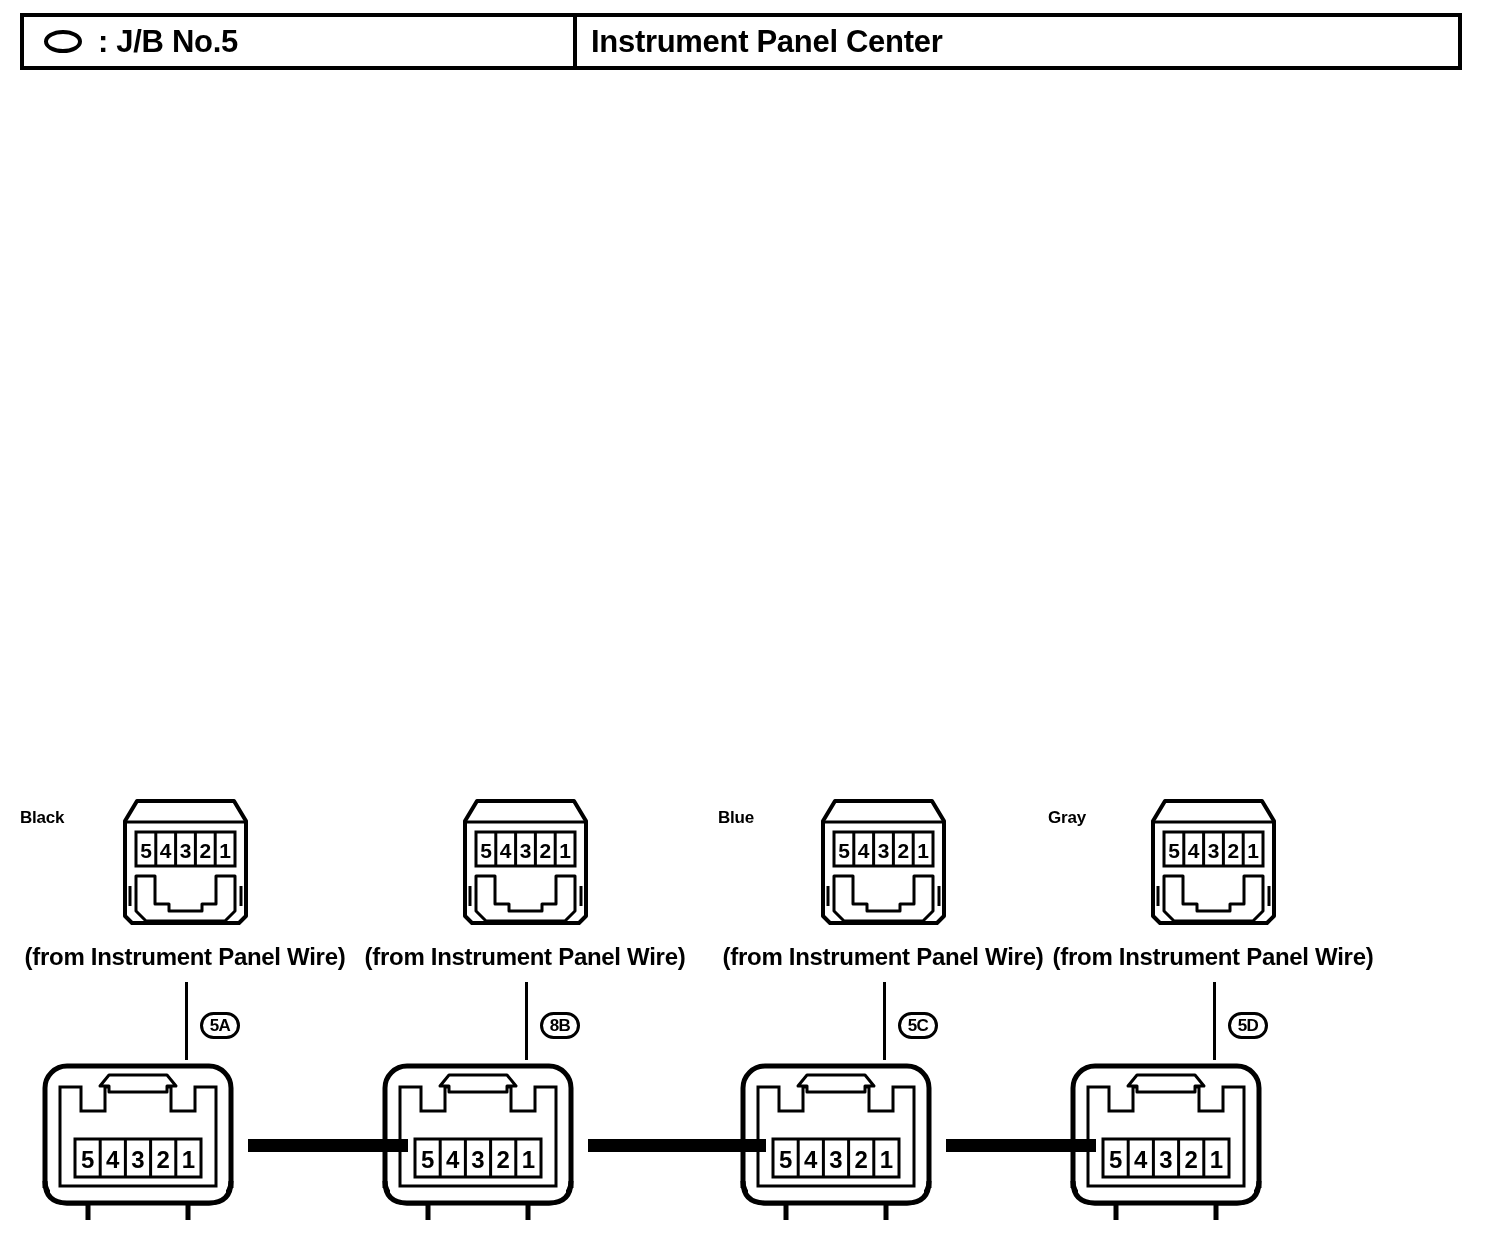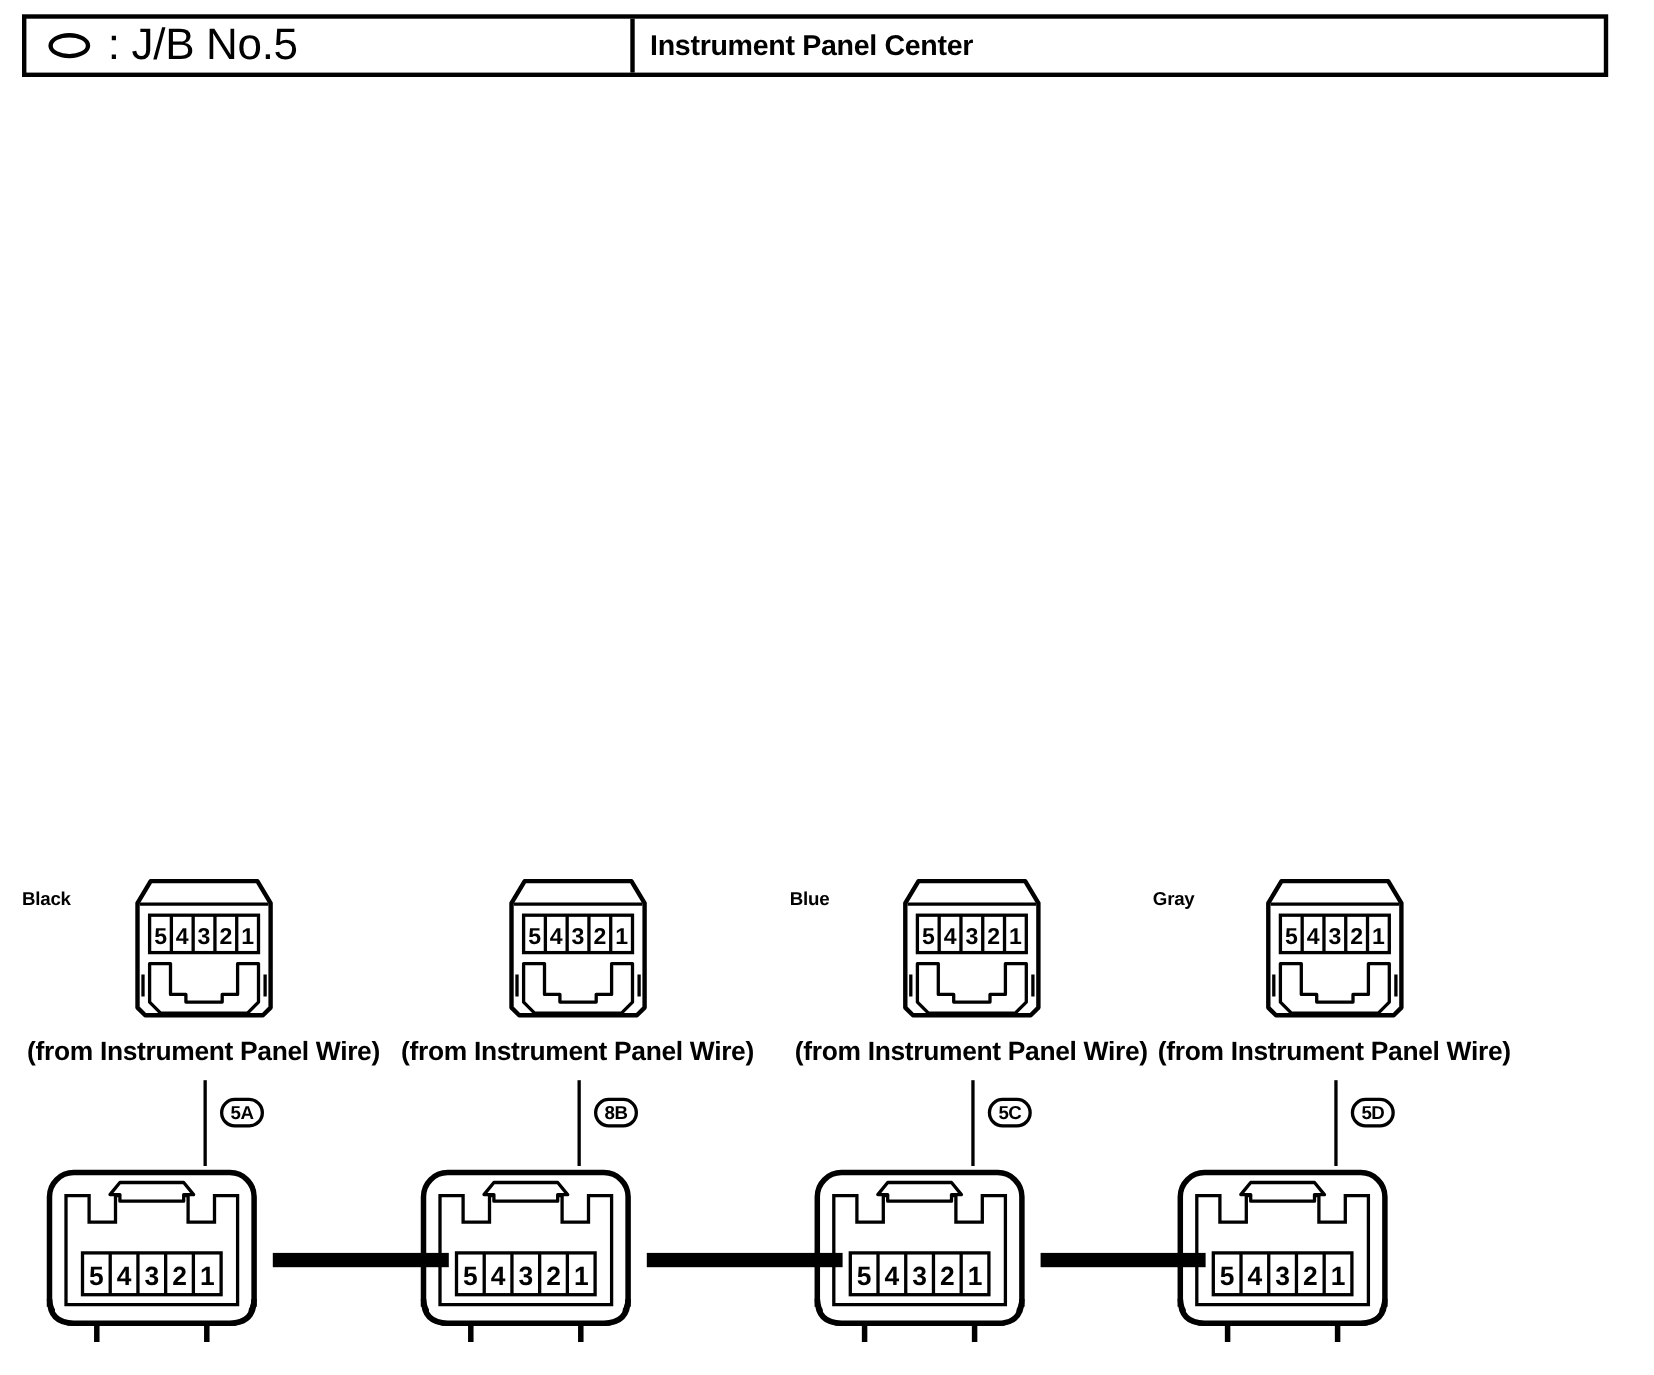--- a/index.html
+++ b/index.html
@@ -47,28 +47,28 @@
   }
   .oval-symbol {
     width: 38px;
     height: 23px;
     border: 4px solid #000;
     border-radius: 50%;
     box-sizing: border-box;
     flex: 0 0 auto;
   }
   #header-left-label {
-    font-size: 40px;
-    font-weight: normal;
+    font-size: 31px;
+    font-weight: bold;
     letter-spacing: -0.3px;
     margin-left: 16px;
     white-space: nowrap;
   }
   #header-title {
-    font-size: 26px;
+    font-size: 31px;
     font-weight: bold;
     letter-spacing: -0.3px;
     white-space: nowrap;
   }
 
   
   .conn-group {
     position: absolute;
     top: 770px;
     width: 330px;
@@ -119,21 +119,21 @@
     top: 212px;
     width: 3px;
     height: 78px;
     background: #000;
   }
 
   
   .pin-marker {
     position: absolute;
     left: 180px;
-    top: 228px;
+    top: 242px;
     min-width: 40px;
     height: 27px;
     border: 3px solid #000;
     border-radius: 14px;
     box-sizing: border-box;
     display: flex;
     align-items: center;
     justify-content: center;
     font-size: 17px;
     font-weight: bold;

